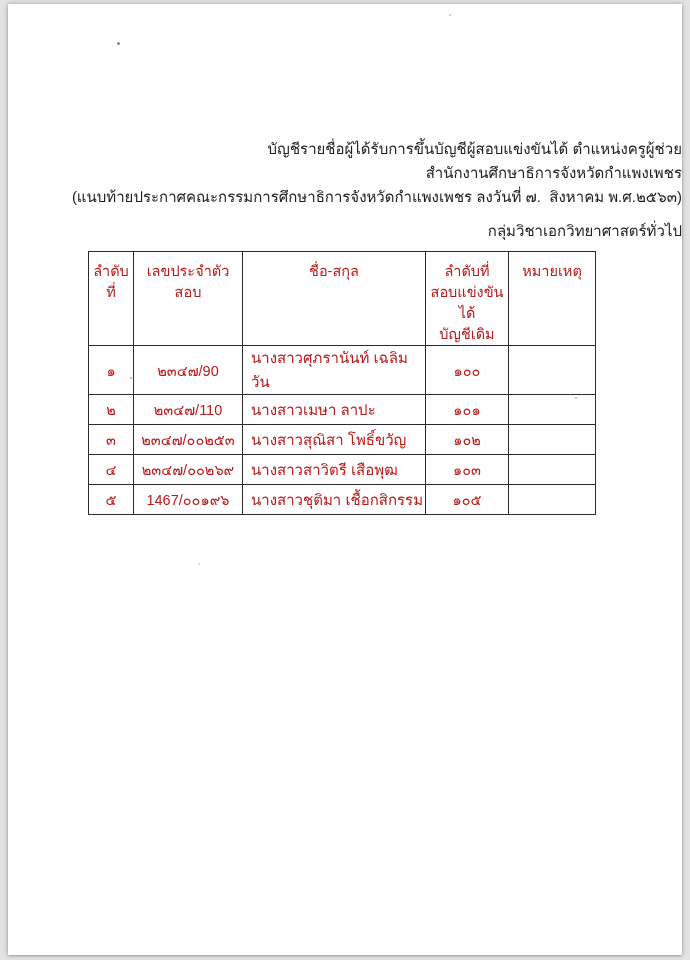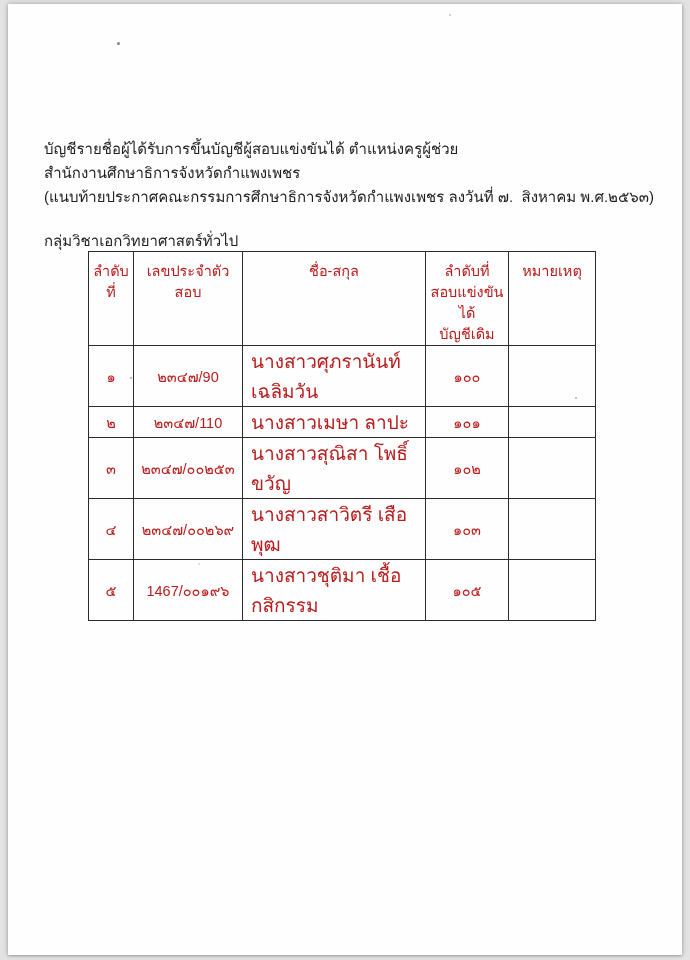--- a/index.html
+++ b/index.html
@@ -18,31 +18,30 @@
     top: 4px;
     bottom: 5px;
     background: #fefefe;
     box-shadow: 0 0 5px rgba(0,0,0,0.28), 0 1px 2px rgba(0,0,0,0.18);
   }
   .title-block {
     position: absolute;
     top: 133px;
     left: 0;
     right: 0;
-    text-align: left;
+    text-align: right;
     color: #1f1f1f;
-    padding-left: 36px;
   }
   .title-line {
     font-size: 15px;
     line-height: 24px;
     white-space: pre;
   }
   .title-line.subject {
-    margin-top: 20px;
+    margin-top: 10px;
   }
   table.results {
     position: absolute;
     left: 80px;
     top: 247px;
     width: 507px;
     border-collapse: collapse;
     table-layout: fixed;
     color: #b91c1c;
   }
@@ -61,21 +60,21 @@
     text-align: center;
   }
   table.results tbody td {
     height: 29px;
     vertical-align: middle;
     text-align: center;
   }
   table.results tbody td.name-cell {
     text-align: left;
     padding-left: 8px;
-    font-size: 19px;
+    font-size: 15px;
   }
   .col-no     { width: 45px; }
   .col-exam   { width: 109px; }
   .col-name   { width: 183px; }
   .col-rank   { width: 83px; }
   .col-remark { width: 87px; }
   .note {
     position: absolute;
     left: 89px;
     top: 528px;

